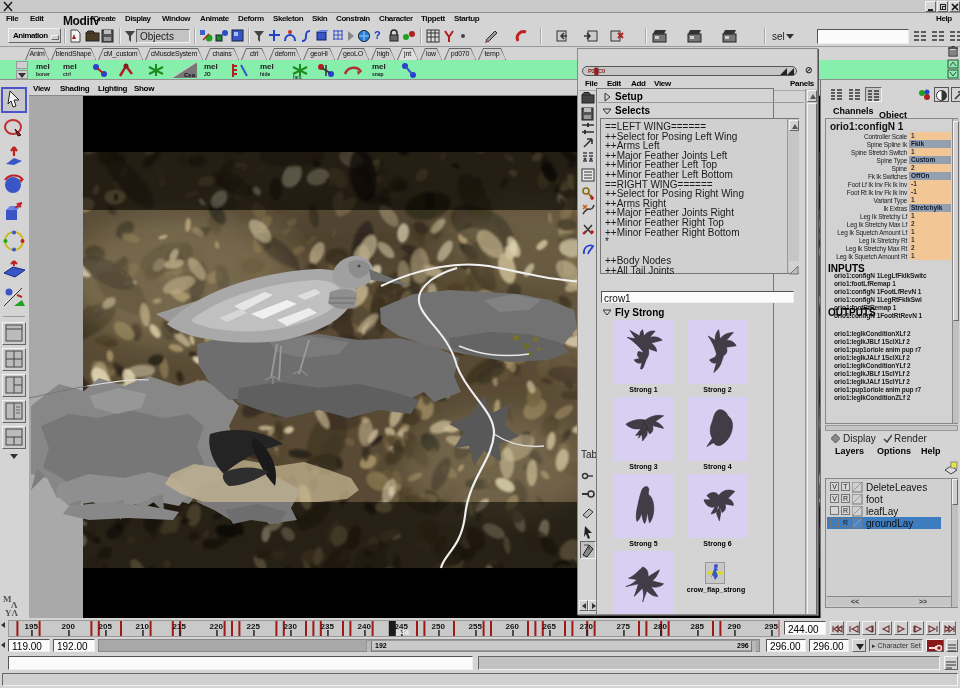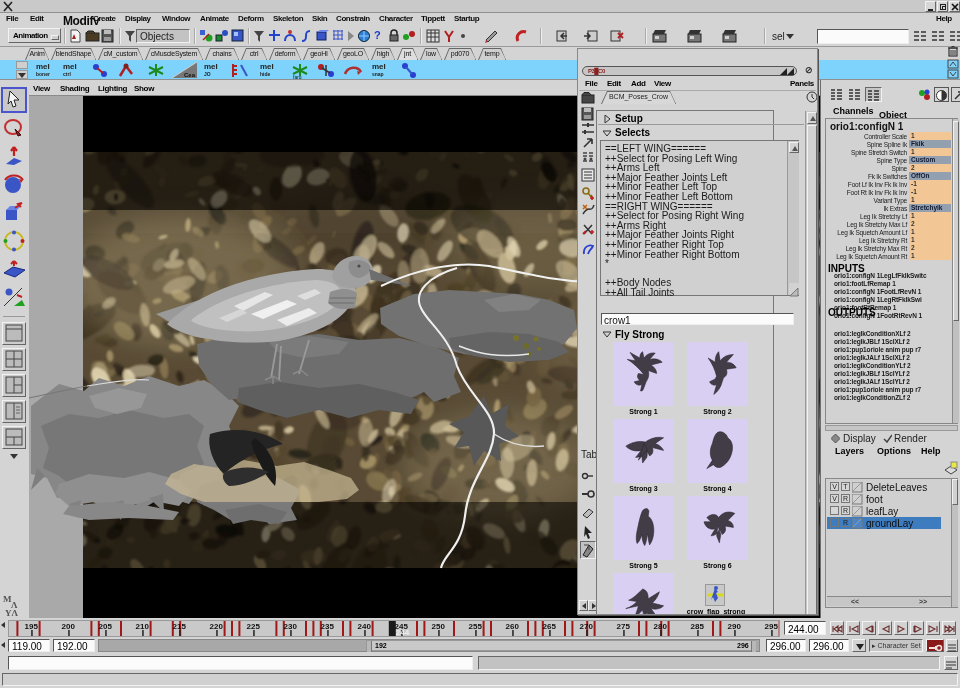--- a/index.html
+++ b/index.html
@@ -236,21 +236,21 @@
     </div>
 <div class="a" style="left:444px;top:1px;width:32px;height:12px;background:#666;clip-path:polygon(5px 0,27px 0,32px 12px,0 12px);">
 <div class="a" style="left:1px;top:1px;width:30px;height:11px;background:#cfcfcf;clip-path:polygon(4.5px 0,25.5px 0,31px 11px,0 11px);"></div>
 <span class="a" style="left:0;top:2px;width:32px;text-align:center;color:#111;font-size:7px;letter-spacing:-0.2px;">pd070</span>
     </div>
 <div class="a" style="left:478px;top:1px;width:28px;height:12px;background:#666;clip-path:polygon(5px 0,23px 0,28px 12px,0 12px);">
 <div class="a" style="left:1px;top:1px;width:26px;height:11px;background:#cfcfcf;clip-path:polygon(4.5px 0,21.5px 0,27px 11px,0 11px);"></div>
 <span class="a" style="left:0;top:2px;width:28px;text-align:center;color:#111;font-size:7px;letter-spacing:-0.2px;">temp</span>
     </div>
 </div>
-<div class="a" style="left:0;top:60px;width:960px;height:20px;background:#7dd3fc;border-bottom:1px solid #909090;">
+<div class="a" style="left:0;top:60px;width:960px;height:20px;background:#86efac;border-bottom:1px solid #909090;">
 <div class="a" style="left:16px;top:1px;width:12px;height:8px;background:#cfcfcf;border:1px solid #999;"></div>
 <div class="a" style="left:16px;top:10px;width:12px;height:9px;background:#cfcfcf;border:1px solid #999;">
       <div class="a" style="left:1px;top:2px;width:0;height:0;border-left:4px solid transparent;border-right:4px solid transparent;border-top:5px solid #333;"></div>
     </div>
 <div class="a" style="left:35px;top:2px;width:24px;height:17px;">
       <span class="a b" style="left:1px;top:0px;font-size:8px;color:#222;">mel</span>
       <span class="a b" style="left:1px;top:9px;font-size:5px;color:#222;">boner</span>
     </div>
 <div class="a" style="left:62px;top:2px;width:24px;height:17px;">
       <span class="a b" style="left:1px;top:0px;font-size:8px;color:#222;">mel</span>
@@ -1757,21 +1757,21 @@
       <div class="a" style="left:3px;top:2px;width:0;height:0;border-top:3px solid transparent;border-bottom:3px solid transparent;border-left:4px solid #333;"></div>
     </div>
 <div class="a" style="left:23px;top:42px;width:75px;height:13px;background:#666;clip-path:polygon(6px 0,69px 0,75px 13px,0 13px);">
 <div class="a" style="left:1px;top:1px;width:73px;height:12px;background:#d8d8d8;clip-path:polygon(5.5px 0,68px 0,73.5px 12px,0 12px);"></div>
 <span class="a" style="left:0;top:2px;width:75px;text-align:center;font-size:7px;color:#222;">BCM_Poses_Crow</span>
     </div>
 <svg class="a" style="left:228px;top:42px;" width="12" height="12">
       <circle cx="6" cy="6" r="5" fill="none" stroke="#333"></circle>
       <path d="M6,3 v3 l2,2" stroke="#333" fill="none"></path>
     </svg>
-<div class="a" style="left:18px;top:61px;width:178px;height:560px;border:1px solid #777;border-bottom:none;background:#d4d4d4;">
+<div class="a" style="left:18px;top:39px;width:178px;height:560px;border:1px solid #777;border-bottom:none;background:#d4d4d4;">
 <div class="a" style="left:208px;top:0;width:12px;height:559px;background:#c6c6c6;border-left:1px solid #999;">
 <div class="a out" style="left:1px;top:1px;width:10px;height:12px;background:#d2d2d2;">
           <div class="a" style="left:2px;top:3px;width:0;height:0;border-left:3px solid transparent;border-right:3px solid transparent;border-bottom:5px solid #555;"></div>
         </div>
 <div class="a out" style="left:1px;top:14px;width:10px;height:530px;background:#d2d2d2;"></div>
 
 </div>
 <div class="a" style="left:1px;top:1px;width:206px;height:13px;border-bottom:1px solid #999;">
 <svg class="a" style="left:6px;top:3px;" width="7" height="8">
           <path d="M1,0 L6,4 L1,8 z" fill="none" stroke="#333"></path>

